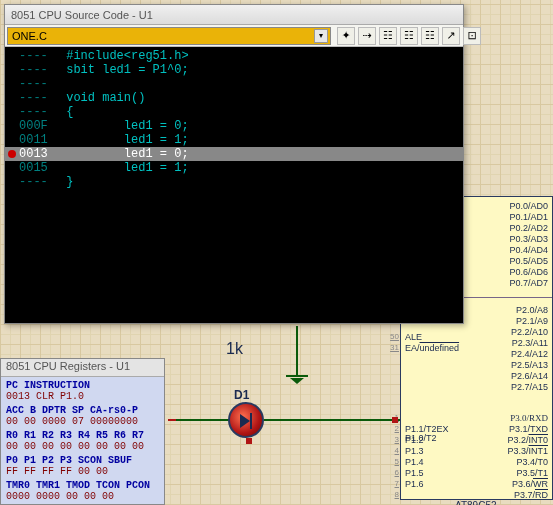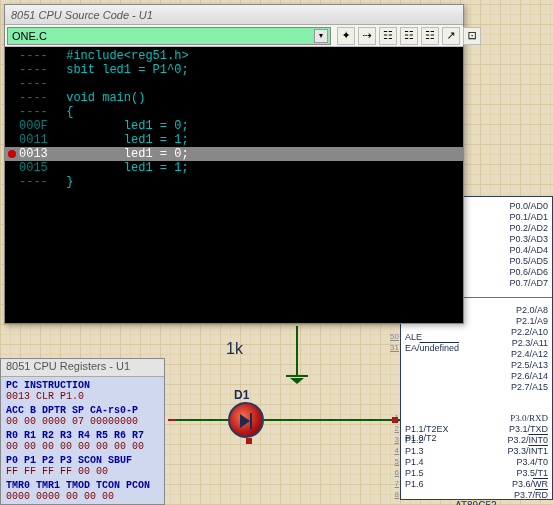--- a/index.html
+++ b/index.html
@@ -32,32 +32,32 @@
     border: 1px solid #888;
     box-shadow: 2px 2px 6px rgba(0,0,0,.3);
     display: flex; flex-direction: column;
   }
   .titlebar {
     height: 20px;
     background: linear-gradient(#f0f0f0,#dcdcdc);
     border-bottom: 1px solid #aaa;
     padding: 2px 6px;
     font-size: 11px; color: #555;
-    display: flex; align-items: center; font-style: italic;
+    display: flex; align-items: center;
   }
   .toolbar {
     height: 22px;
     background: #f5f5f0;
     border-bottom: 1px solid #bbb;
     display: flex; align-items: center; padding: 0 2px;
   }
   .file-select {
     flex: 0 0 324px; height: 18px;
     border: 1px solid #888;
-    background: #86efac;
+    background: #eab308;
     display: flex; align-items: center; justify-content: space-between;
     padding: 0 2px 0 4px;
     font-size: 11px;
   }
   .dd-arrow { width: 14px; height: 14px; background:#e8e8e8; border:1px solid #999; display:flex;align-items:center;justify-content:center;font-size:8px;}
   .tool-icons { display:flex; gap:3px; margin-left:6px; }
   .tool-btn { width:18px; height:18px; border:1px solid #bbb; background:#f0f0e8; display:flex;align-items:center;justify-content:center; font-size:11px; cursor:pointer;}
   .code-area {
     flex:1; background:#000; overflow:auto;
     font-family: Consolas, "Courier New", monospace;
@@ -92,21 +92,21 @@
     color: #0000a0;
   }
   .reg-row-hdr { color:#0000a0; font-weight:bold; }
   .reg-row-val { color:#800000; margin-bottom:3px;}
 
   
   .chip {
     position: absolute;
     left: 400px; top: 196px;
     width: 153px; height: 304px;
-    background:#ffffff;
+    background:#fef9c3;
     border: 1px solid #2a3a60;
   }
   .chip-label {
     position:absolute; bottom:-12px; left:54px;
     font-size:10px; font-family:sans-serif; color:#1a2a50;
   }
   .pin { position:absolute; font-size:9px; color:#1a2a50; font-family:sans-serif; }
   .pin-left { left:4px; text-align:left;}
   .pin-right { right:4px; text-align:right;}
   .pin-num-left { position:absolute; left:-14px; font-size:8px; color:#888; width:12px; text-align:right; text-decoration:underline;}

